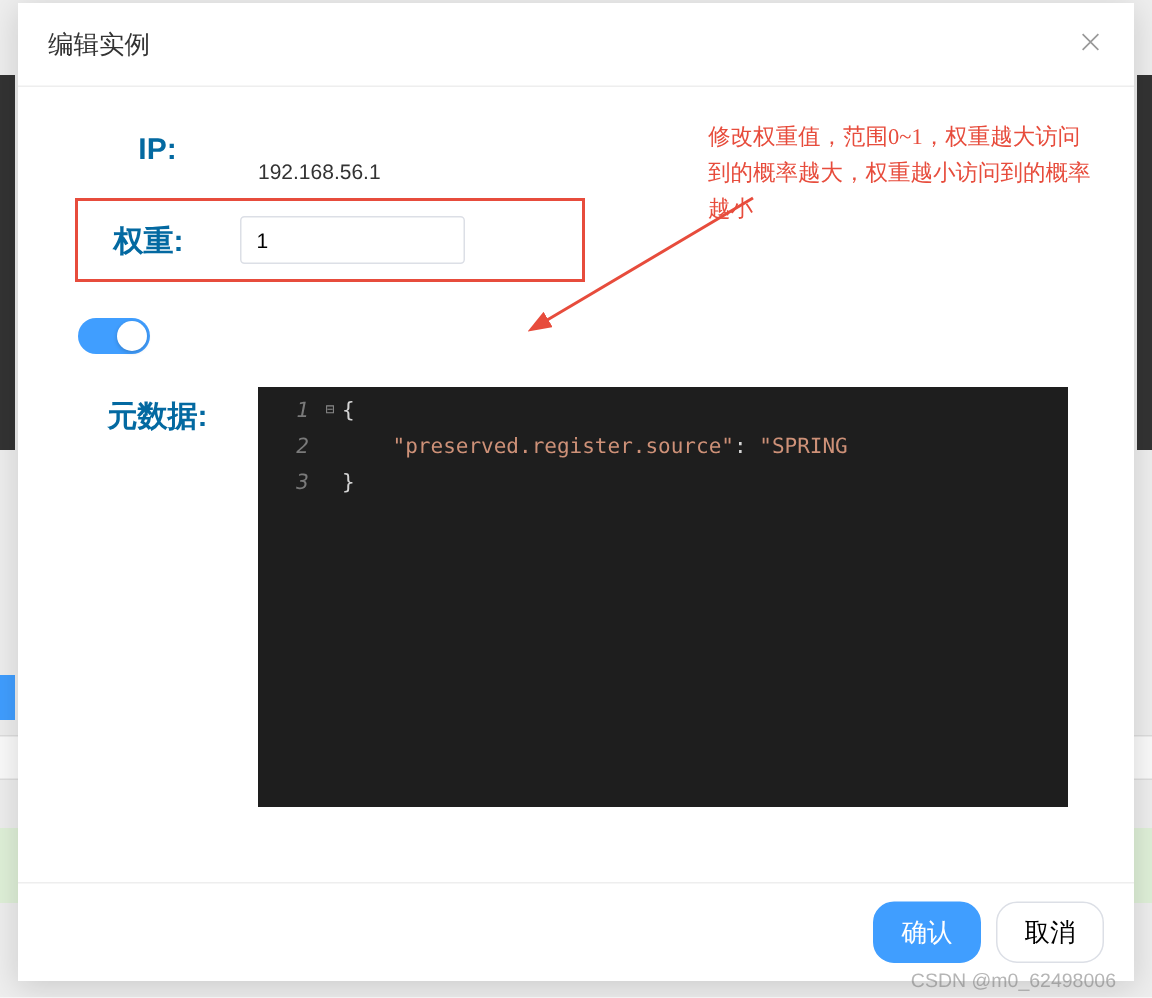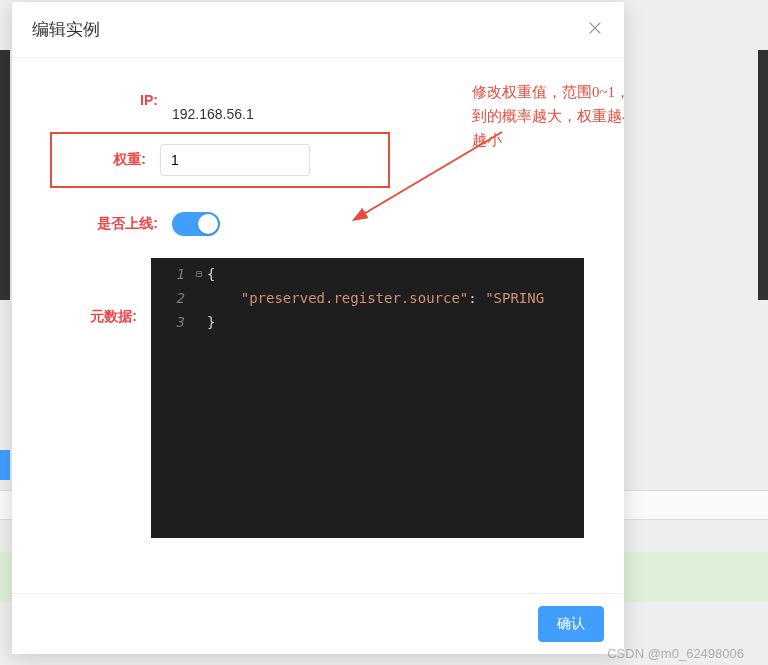--- a/index.html
+++ b/index.html
@@ -16,42 +16,42 @@
       background: #eee;
     }
     .backdrop .darkbar1 { position:absolute; left:0; top:50px; width:10px; height:250px; background:#333; }
     .backdrop .darkbar2 { position:absolute; right:0; top:50px; width:10px; height:250px; background:#333; }
     .backdrop .row1 { position:absolute; left:0; right:0; top:490px; height:30px; border-top:1px solid #ddd; border-bottom:1px solid #ddd; background:#fafafa;}
     .backdrop .row2 { position:absolute; left:0; right:0; top:552px; height:50px; background:#dff0d8;}
     .backdrop .bluebit { position:absolute; left:0; top:450px; width:10px; height:30px; background:#409eff;}
     .dialog {
       position: absolute;
       left: 12px; top: 2px;
-      width: 612px; height: 652px;
+      width: 744px; height: 652px;
       background: #fff;
       box-shadow: 0 4px 20px rgba(0,0,0,.15);
       display: flex; flex-direction: column;
     }
     .dialog-header {
       padding: 16px 20px;
       border-bottom: 1px solid #eee;
       display: flex; justify-content: space-between; align-items: center;
     }
     .dialog-title { font-size: 17px; color: #333; font-weight: 500; }
     .close-btn { cursor: pointer; color: #999; font-size: 20px; line-height: 1; }
     .close-btn svg { width: 18px; height: 18px; }
     .dialog-body {
       flex: 1; padding: 20px 40px 10px 40px; position: relative; overflow: hidden;
     }
     .form-row {
       display: flex; align-items: center; margin-bottom: 22px;
     }
     .form-label {
-      width: 120px; text-align: right; padding-right: 14px;
-      color: #ef4444; font-size: 14px; font-weight: 600;
+      width: 120px; text-align: center; padding-right: 14px;
+      color: #0369a1; font-size: 20px; font-weight: 600;
     }
     .form-value {
       color: #333; font-size: 14px; margin-top: 28px;
     }
     .weight-box {
       border: 2px solid #e74c3c;
       padding: 10px 14px 10px 0;
       margin: -12px 18px 10px -2px;
       display: inline-flex; align-items: center;
       width: 340px;
@@ -96,30 +96,30 @@
     }
     .arrow-svg {
       position: absolute; left: 340px; top: 62px; width: 170px; height: 110px;
       pointer-events: none;
     }
     .dialog-footer {
       padding: 12px 20px; border-top: 1px solid #eee;
       display: flex; justify-content: flex-end; gap: 10px;
     }
     .btn {
-      padding: 8px 18px; font-size: 14px; border-radius: 4px;
+      padding: 8px 18px; font-size: 17px; border-radius: 14px;
       cursor: pointer; border: 1px solid #dcdfe6; background: #fff;
     }
     .btn-primary { background: #409eff; color: #fff; border-color: #409eff; }
     .watermark {
       position: absolute; right: 24px; bottom: 4px;
       color: rgba(120,120,120,.55); font-size: 13px;
     }
     .meta-row { align-items: flex-start; }
-    .meta-row .form-label { padding-top: 6px; margin-top: 44px; }
+    .meta-row .form-label { padding-top: 6px; }
   </style>
 </head>
 <body>
 
 <div class="backdrop">
   <div class="darkbar1"></div>
     <div class="darkbar2"></div>
   <div class="bluebit"></div>
   <div class="row1"></div>
     <div class="row2"></div>
@@ -152,21 +152,20 @@
       <div class="form-value">192.168.56.1</div>
     </div>
 
 
     <div class="weight-box">
       <div class="form-label">权重:</div>
       <input class="text-input" value="1" style="">
     </div>
 
     <div class="form-row" style="margin-top:14px">
-      <div class="form-label">是否上线:</div>
       <div class="switch"></div>
     </div>
 
     <div class="form-row meta-row">
       <div class="form-label">元数据:</div>
       <div class="code-editor">
         <div class="code-line">
           <span class="gutter">1</span>
           <span class="fold">⊟</span>
           <span class="code-text tok-brace">{</span>
@@ -181,16 +180,17 @@
           <span class="fold"></span>
           <span class="code-text tok-brace">}</span>
         </div>
       </div>
     </div>
 
   </div>
 
   <div class="dialog-footer">
     <button class="btn btn-primary">确认</button>
+    <button class="btn">取消</button>
   </div>
 </div>
 
 <div class="watermark">CSDN @m0_62498006</div>
 
 </body></html>

